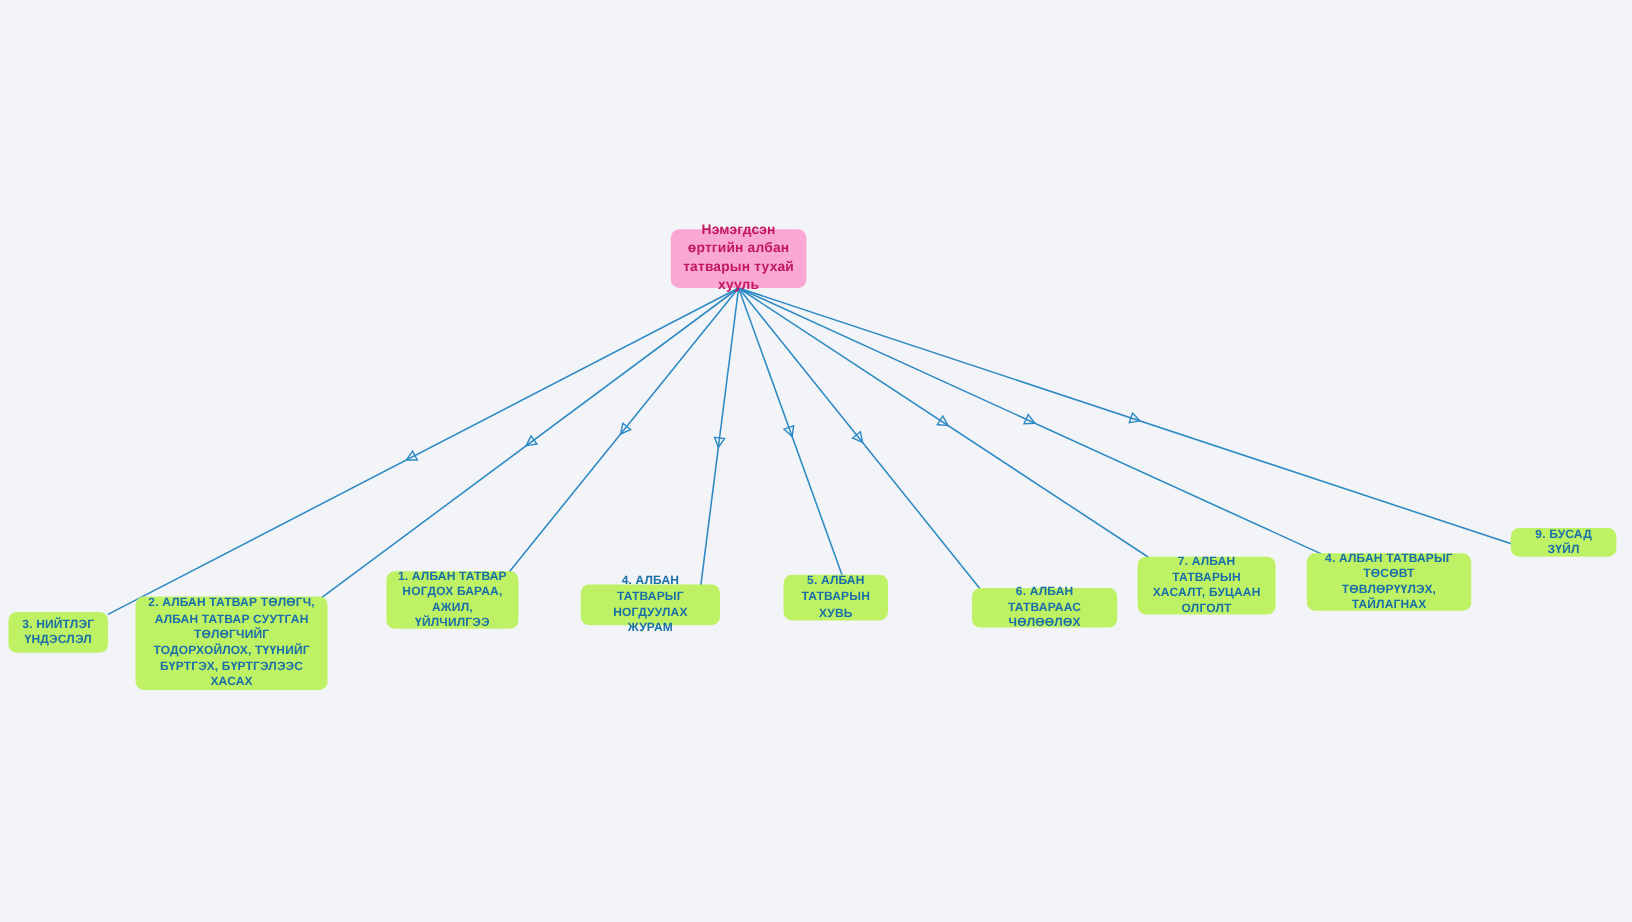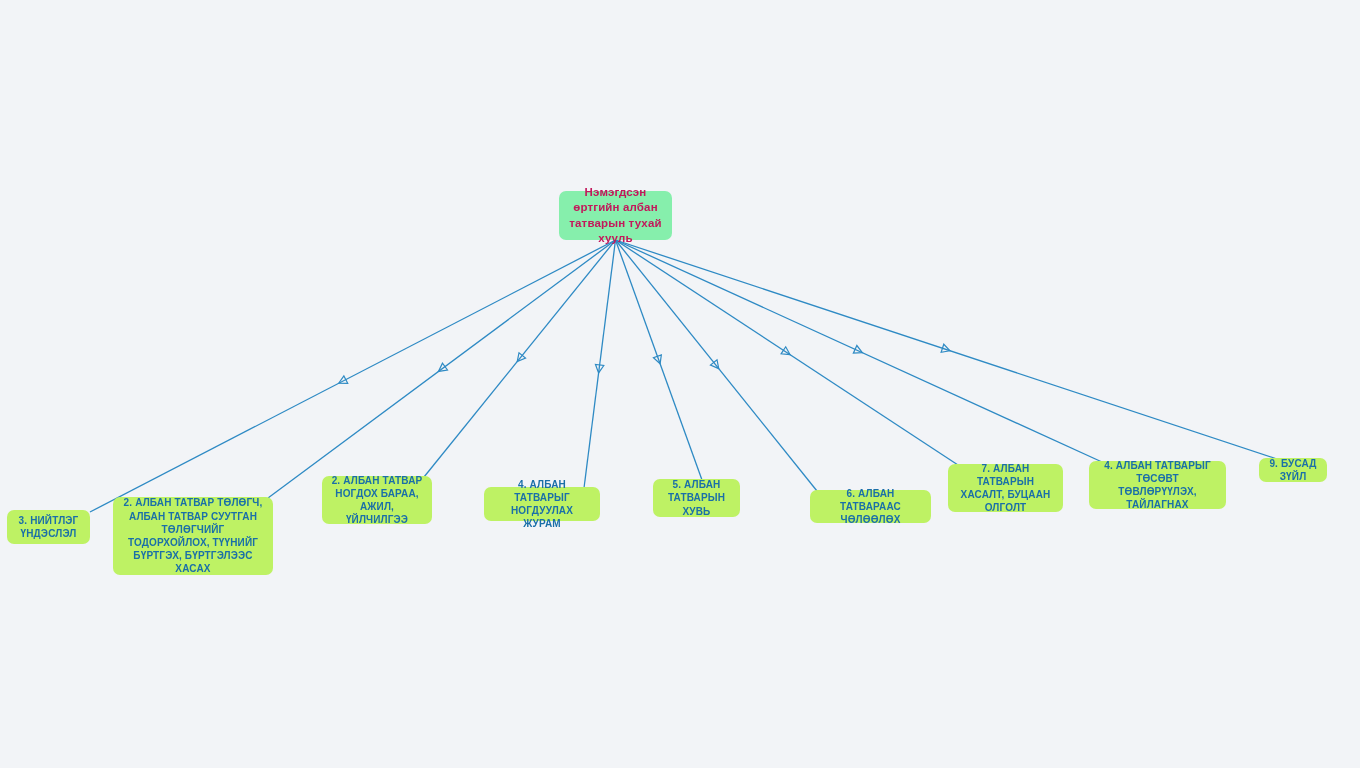--- a/index.html
+++ b/index.html
@@ -33,21 +33,21 @@
     border-radius: 7px;
     display: flex;
     align-items: center;
     justify-content: center;
     text-align: center;
     line-height: 1.32;
     letter-spacing: 0.15px;
     padding: 5px 8px;
   }
   .node-root {
-    background: #86efac;
+    background: #f9a8d4;
     color: #c2185b;
     font-size: 11.5px;
     font-weight: 700;
   }
   .node-branch {
     background: #bef264;
     color: #1a6fa8;
     font-size: 10px;
     font-weight: 700;
   }
@@ -79,33 +79,33 @@
 <div class="node node-root" style="left: 559px; top: 191px; width: 113px; height: 49px;">
       <span>Нэмэгдсэн өртгийн албан татварын тухай хууль</span>
     </div>
     <div class="node node-branch" style="left: 7px; top: 510px; width: 83px; height: 34px;">
       <span>3. НИЙТЛЭГ ҮНДЭСЛЭЛ</span>
     </div>
     <div class="node node-branch" style="left: 113px; top: 497px; width: 160px; height: 78px; align-items: center;">
       <span>2. АЛБАН ТАТВАР ТӨЛӨГЧ, АЛБАН ТАТВАР СУУТГАН ТӨЛӨГЧИЙГ ТОДОРХОЙЛОХ, ТҮҮНИЙГ БҮРТГЭХ, БҮРТГЭЛЭЭС ХАСАХ</span>
     </div>
     <div class="node node-branch" style="left: 322px; top: 476px; width: 110px; height: 48px;">
-      <span>2. АЛБАН ТАТВАР НОГДОХ БАРАА, АЖИЛ, ҮЙЛЧИЛГЭЭ</span>
+      <span>1. АЛБАН ТАТВАР НОГДОХ БАРАА, АЖИЛ, ҮЙЛЧИЛГЭЭ</span>
     </div>
     <div class="node node-branch" style="left: 484px; top: 487px; width: 116px; height: 34px;">
       <span>4. АЛБАН ТАТВАРЫГ НОГДУУЛАХ ЖУРАМ</span>
     </div>
     <div class="node node-branch" style="left: 653px; top: 479px; width: 87px; height: 38px;">
       <span>5. АЛБАН ТАТВАРЫН ХУВЬ</span>
     </div>
     <div class="node node-branch" style="left: 794px; top: 490px; width: 121px; height: 33px; margin-left: 16px;">
       <span>6. АЛБАН ТАТВАРААС ЧӨЛӨӨЛӨХ</span>
     </div>
     <div class="node node-branch" style="left: 948px; top: 464px; width: 115px; height: 48px;">
       <span>7. АЛБАН ТАТВАРЫН ХАСАЛТ, БУЦААН ОЛГОЛТ</span>
     </div>
     <div class="node node-branch" style="left: 1089px; top: 461px; width: 137px; height: 48px;">
       <span>4. АЛБАН ТАТВАРЫГ ТӨСӨВТ ТӨВЛӨРҮҮЛЭХ, ТАЙЛАГНАХ</span>
     </div>
-    <div class="node node-branch" style="left: 1259px; top: 458px; width: 68px; height: 24px;">
+    <div class="node node-branch" style="left: 1259px; top: 440px; width: 88px; height: 24px;">
       <span>9. БУСАД ЗҮЙЛ</span>
     </div>
   </div>
 
 </body></html>

